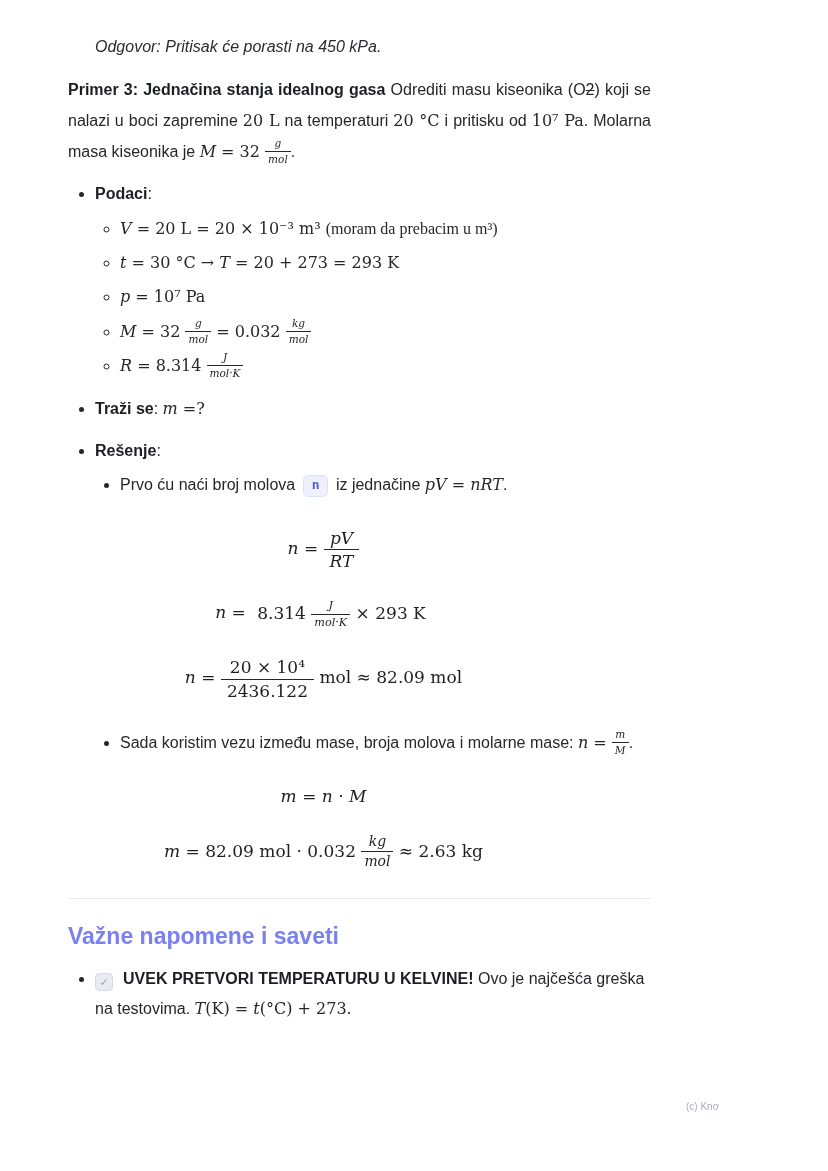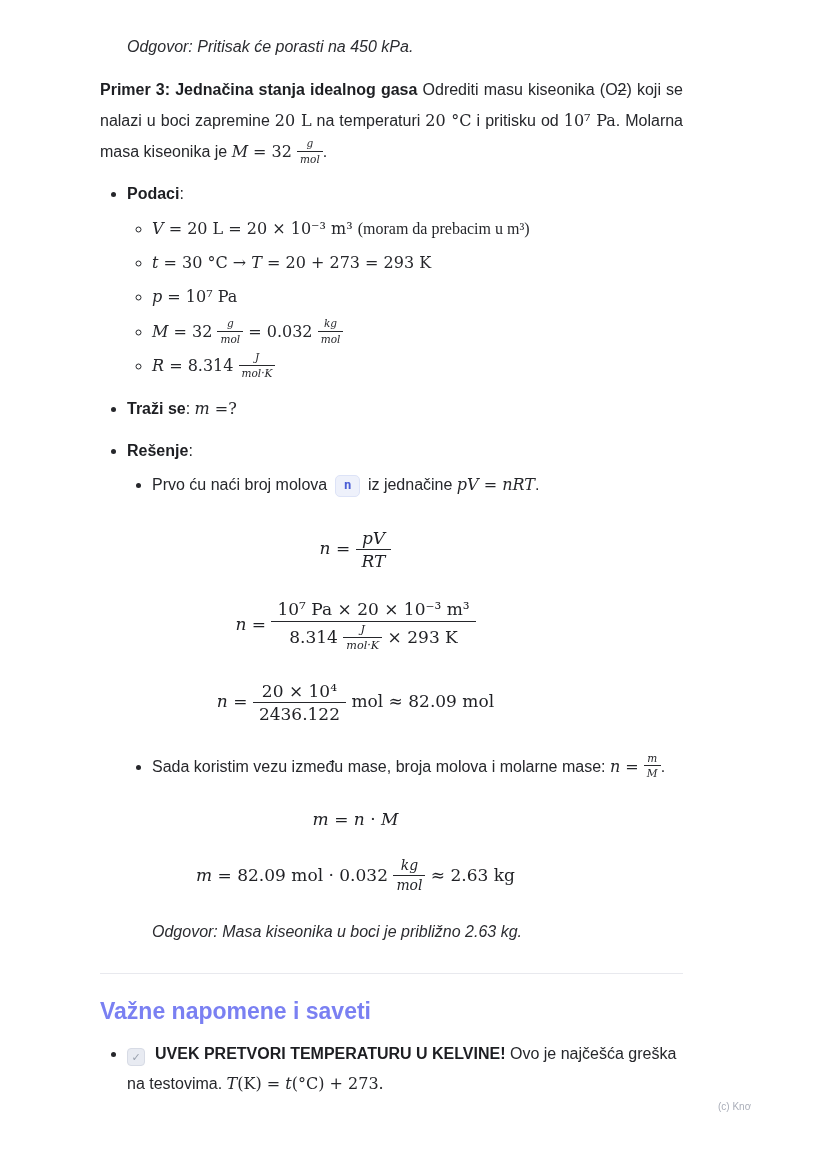--- a/index.html
+++ b/index.html
@@ -1,21 +1,21 @@
 <!DOCTYPE html>
 <html><head>
 <meta charset="utf-8">
 <style>
   html,body { margin:0; padding:0; background:#ffffff; }
   body {
     font-family:"Liberation Sans","DejaVu Sans",sans-serif;
     font-size:16px; color:#26272b;
     -webkit-font-smoothing:antialiased;
   }
-  .page { position:relative; width:719px; height:1171px; background:#fff; overflow:hidden;margin-left:32px; }
+  .page { position:relative; width:719px; height:1171px; background:#fff; overflow:hidden; }
   .content { padding:34px 68px 20px 68px; }
 
   
   .answer-line { font-style:italic; line-height:1.6; color:#2b2c30; }
   .answer-line.a1 { margin:0 0 14px 27px; }
   .answer-line.a2 { margin:26px 0 0 0; }
   .p-primer { margin:0; line-height:1.95; text-align:justify; }
   strong { font-weight:700; color:#1d1e22;text-align:center; }
   .strike { text-decoration:line-through; }
   .note-plain { color:#26272b;font-family:Liberation Serif, serif; }
@@ -102,33 +102,32 @@
 
       <li>
         <strong>Rešenje</strong><span>:</span>
         <ul class="l2 filled">
 
           <li>
             <span>Prvo ću naći broj molova </span><span class="badge">n</span><span> iz jednačine </span><span class="math"><span class="mi">pV</span><span> = </span><span class="mi">nRT</span></span><span>.</span>
 
             <div class="eq"><span class="mi">n</span><span> = </span><span class="frac disp"><span class="num mi">pV</span><span class="den mi">RT</span></span></div>
 
-            <div class="eq"><span class="mi">n</span><span> = </span><span class="frac disp"><span class="num">10⁷ Pa × 20 × 10⁻³ m³</span><span class="den"><span>8.314 </span><span class="frac small"><span class="num mi">J</span><span class="den mi">mol·K</span></span><span> × 293 K</span></span></span></div>
+            <div class="eq"><span class="mi">n</span><span> = </span><span class="frac disp"><span class="den"><span>8.314 </span><span class="frac small"><span class="num mi">J</span><span class="den mi">mol·K</span></span><span> × 293 K</span></span></span></div>
 
             <div class="eq"><span class="mi">n</span><span> = </span><span class="frac disp"><span class="num">20 × 10⁴</span><span class="den">2436.122</span></span><span> mol ≈ 82.09 mol</span></div>
           </li>
 
           <li>
             <span>Sada koristim vezu između mase, broja molova i molarne mase: </span><span class="math"><span class="mi">n</span><span> = </span><span class="frac small"><span class="num mi">m</span><span class="den mi">M</span></span></span><span>.</span>
 
             <div class="eq"><span class="mi">m</span><span> = </span><span class="mi">n</span><span> · </span><span class="mi">M</span></div>
 
             <div class="eq"><span class="mi">m</span><span> = 82.09 mol · 0.032 </span><span class="frac mid"><span class="num mi">kg</span><span class="den mi">mol</span></span><span> ≈ 2.63 kg</span></div>
 
-            <p class="answer-line a2">Odgovor: Masa kiseonika u boci je približno 2.63 kg.</p>
           </li>
 
         </ul>
       </li>
     </ul>
 
     <hr class="divider">
 
     <h2 class="section-heading">Važne napomene i saveti</h2>
 

